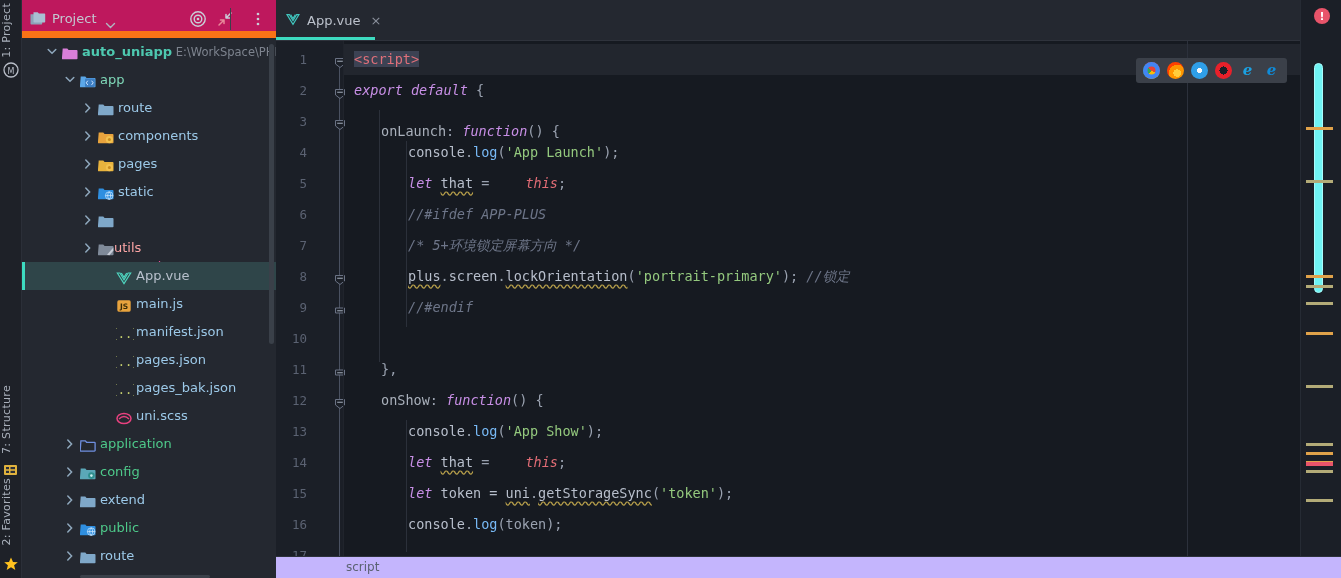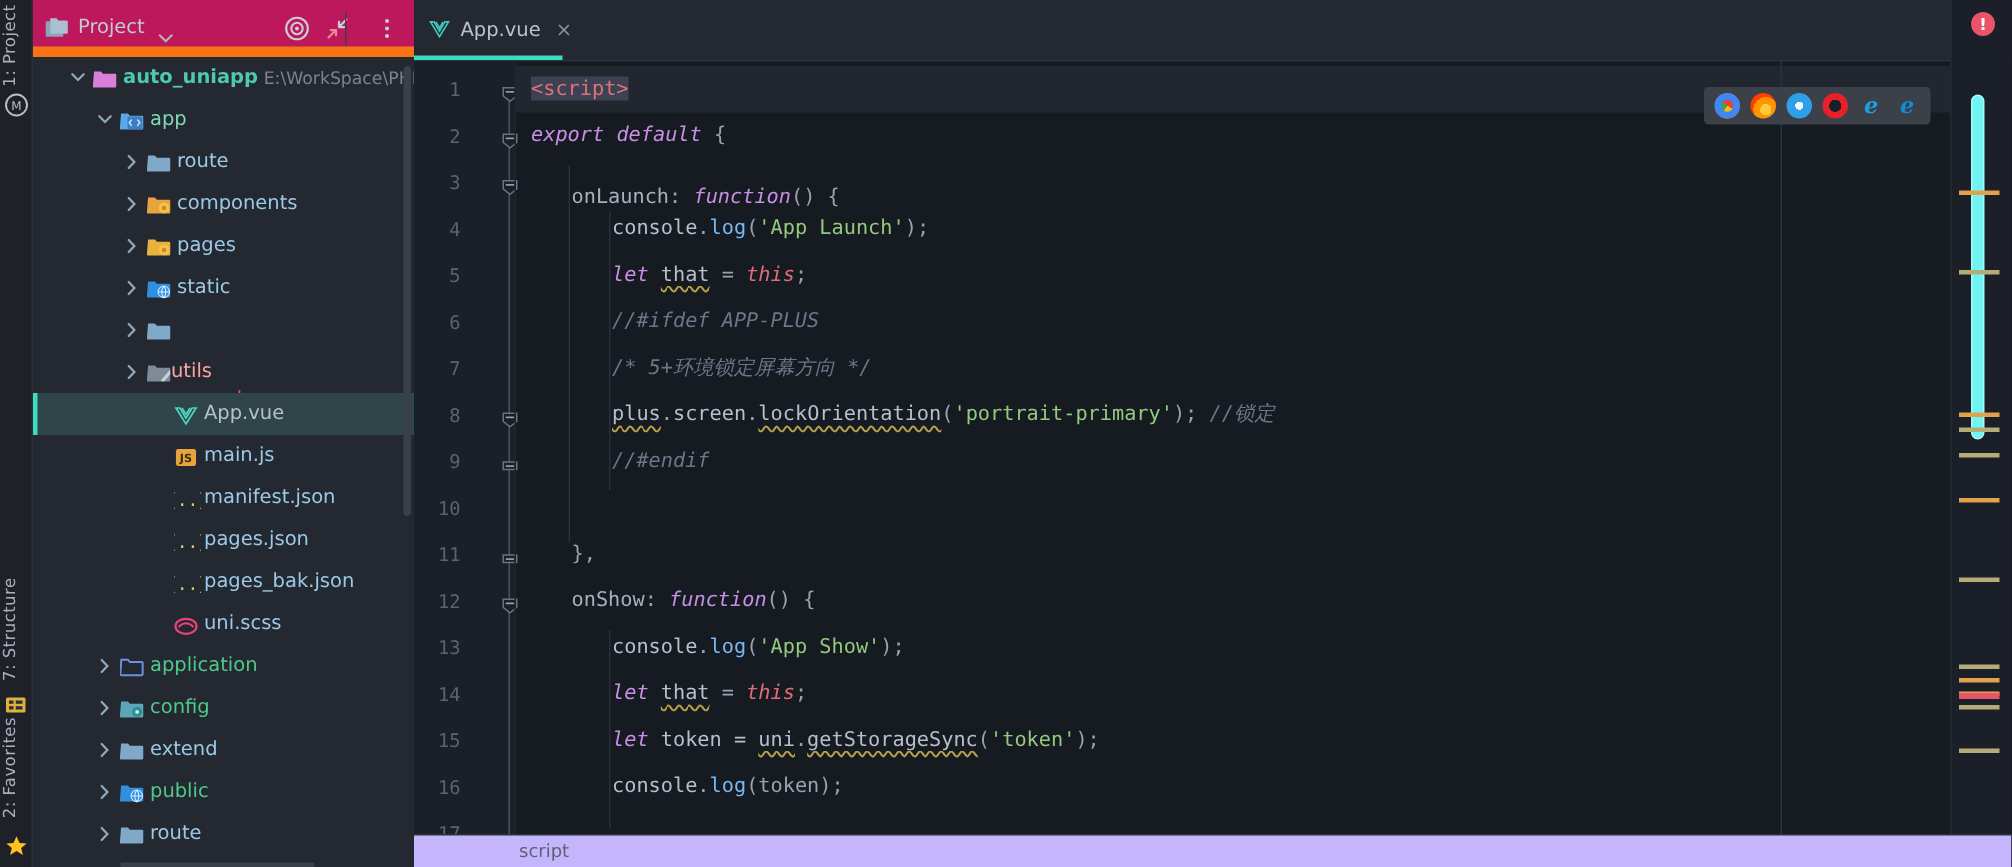--- a/index.html
+++ b/index.html
@@ -100,21 +100,21 @@
   .code-lines { position: absolute; left: 68px; top: 0; right: 0; bottom: 0; }
   .cline {
     position: absolute; left: 0; right: 0; height: 31px; line-height: 31px;
     font-family: "DejaVu Sans Mono", monospace; font-size: 13.5px;
     white-space: pre; color: #b8bfcc;
   }
   .cline.hl { background: #22262e; }
   .sel-box { background: #3c4253; }
 
   .k   { color: #c88fe6; font-style: italic; }   
-  .kw2 { color: #e06c75; font-style: italic; }   
+  .kw2 { color: #e06c75; font-style: italic; margin-left: 28px; }   
   .prop{ color: #a9b0bb; }
   .fn  { color: #78b9f5; }
   .str { color: #94c97e; }
   .cmt { color: #6d7588; font-style: italic; }
   .tag { color: #e0707a; }
   .brk { color: #9aa2b0; }
   .ident { color: #b8bfcc; }
   .punc { color: #9aa2b0; }
   .squig { text-decoration: underline; text-decoration-style: wavy;
            text-decoration-color: #b8a04a; text-underline-offset: 3px; }

